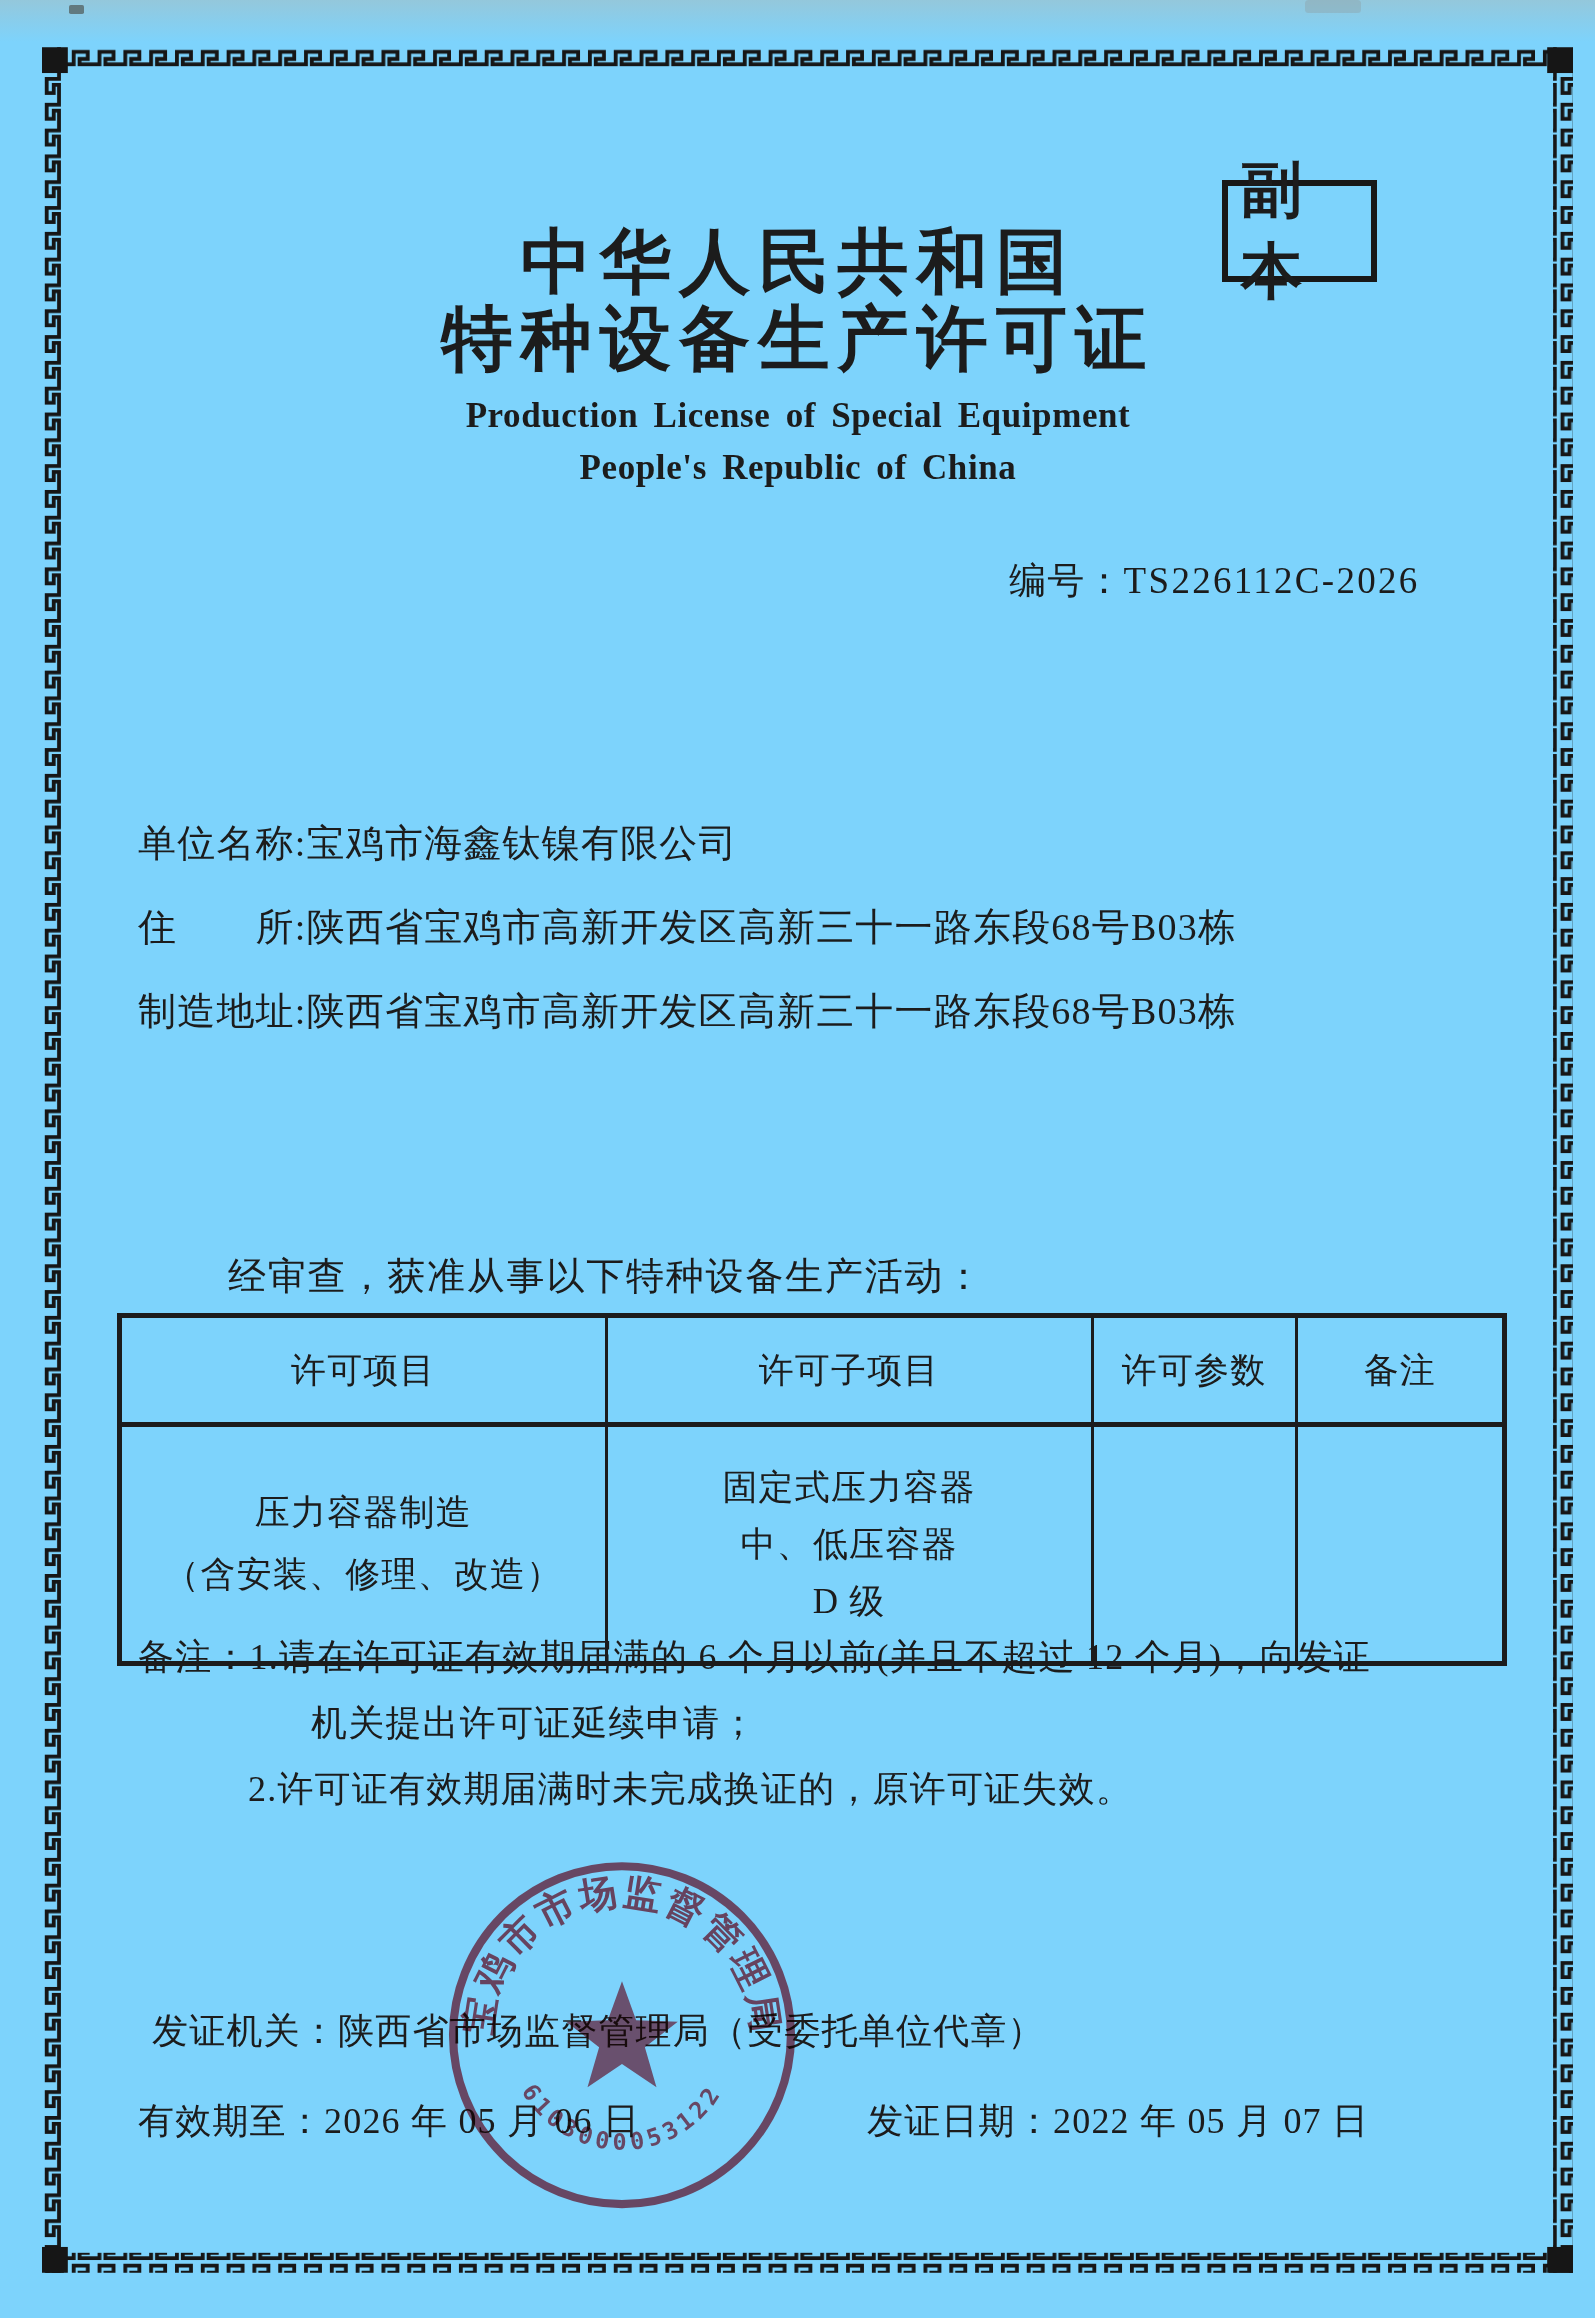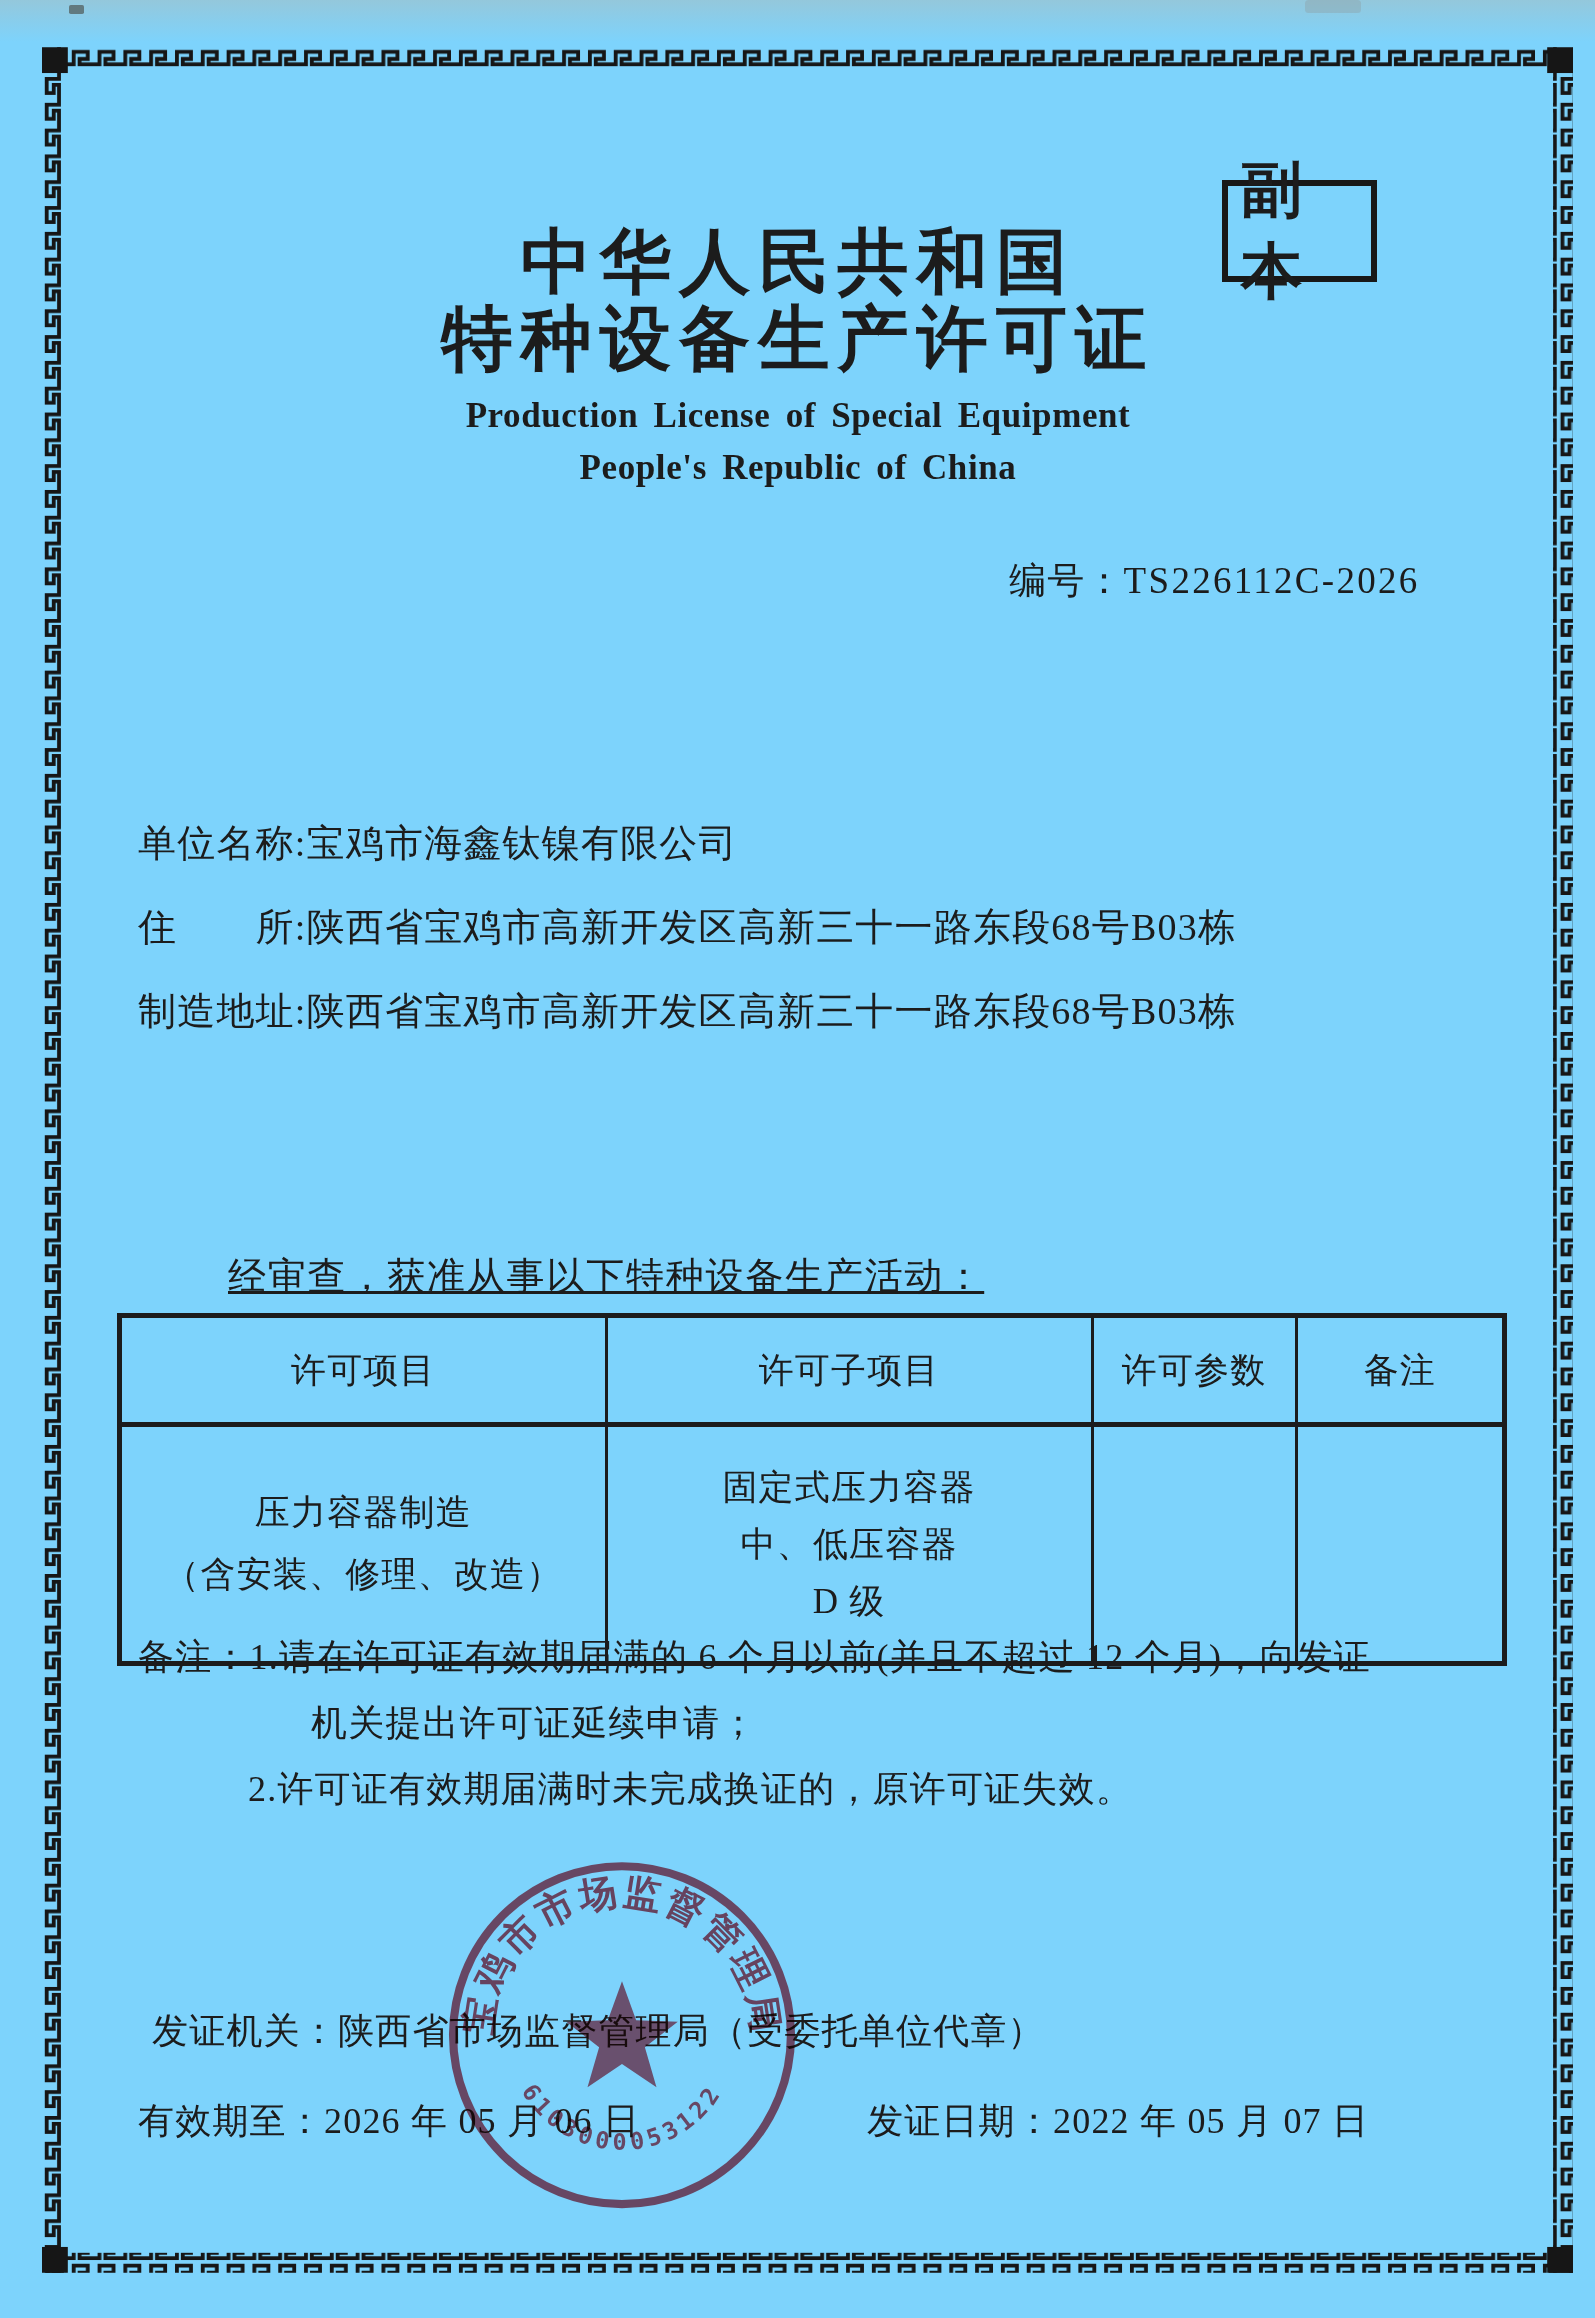--- a/index.html
+++ b/index.html
@@ -27,21 +27,21 @@
   .title-en{font-size:35px;font-weight:700;line-height:52px;letter-spacing:0.6px;word-spacing:5.9px;}
 
   .license-no{position:absolute;left:1009px;top:556px;font-size:37px;letter-spacing:1.2px;}
   .license-no .num{letter-spacing:2.3px;}
 
   .field-row{position:absolute;left:138px;font-size:38px;white-space:nowrap;letter-spacing:1.2px;}
   .f1{top:818px;}
   .f2{top:902px;}
   .f3{top:986px;text-align:center;}
 
-  .approval-line{position:absolute;left:228px;top:1251px;font-size:38px;letter-spacing:1.8px;text-decoration:underline;}
+  .approval-line{position:absolute;left:228px;top:1251px;font-size:38px;letter-spacing:1.8px;}
 
   .perm-table{
     position:absolute;left:117px;top:1313px;width:1390px;height:353px;
     border:5.3px solid #1c1c1c;box-sizing:border-box;
     display:grid;grid-template-columns:35.2% 35.2% 14.8% 14.8%;
     grid-template-rows:109px 1fr;
   }
   .perm-table .cell{
     border-right:3.5px solid #1c1c1c;
     display:flex;flex-direction:column;align-items:center;justify-content:center;

